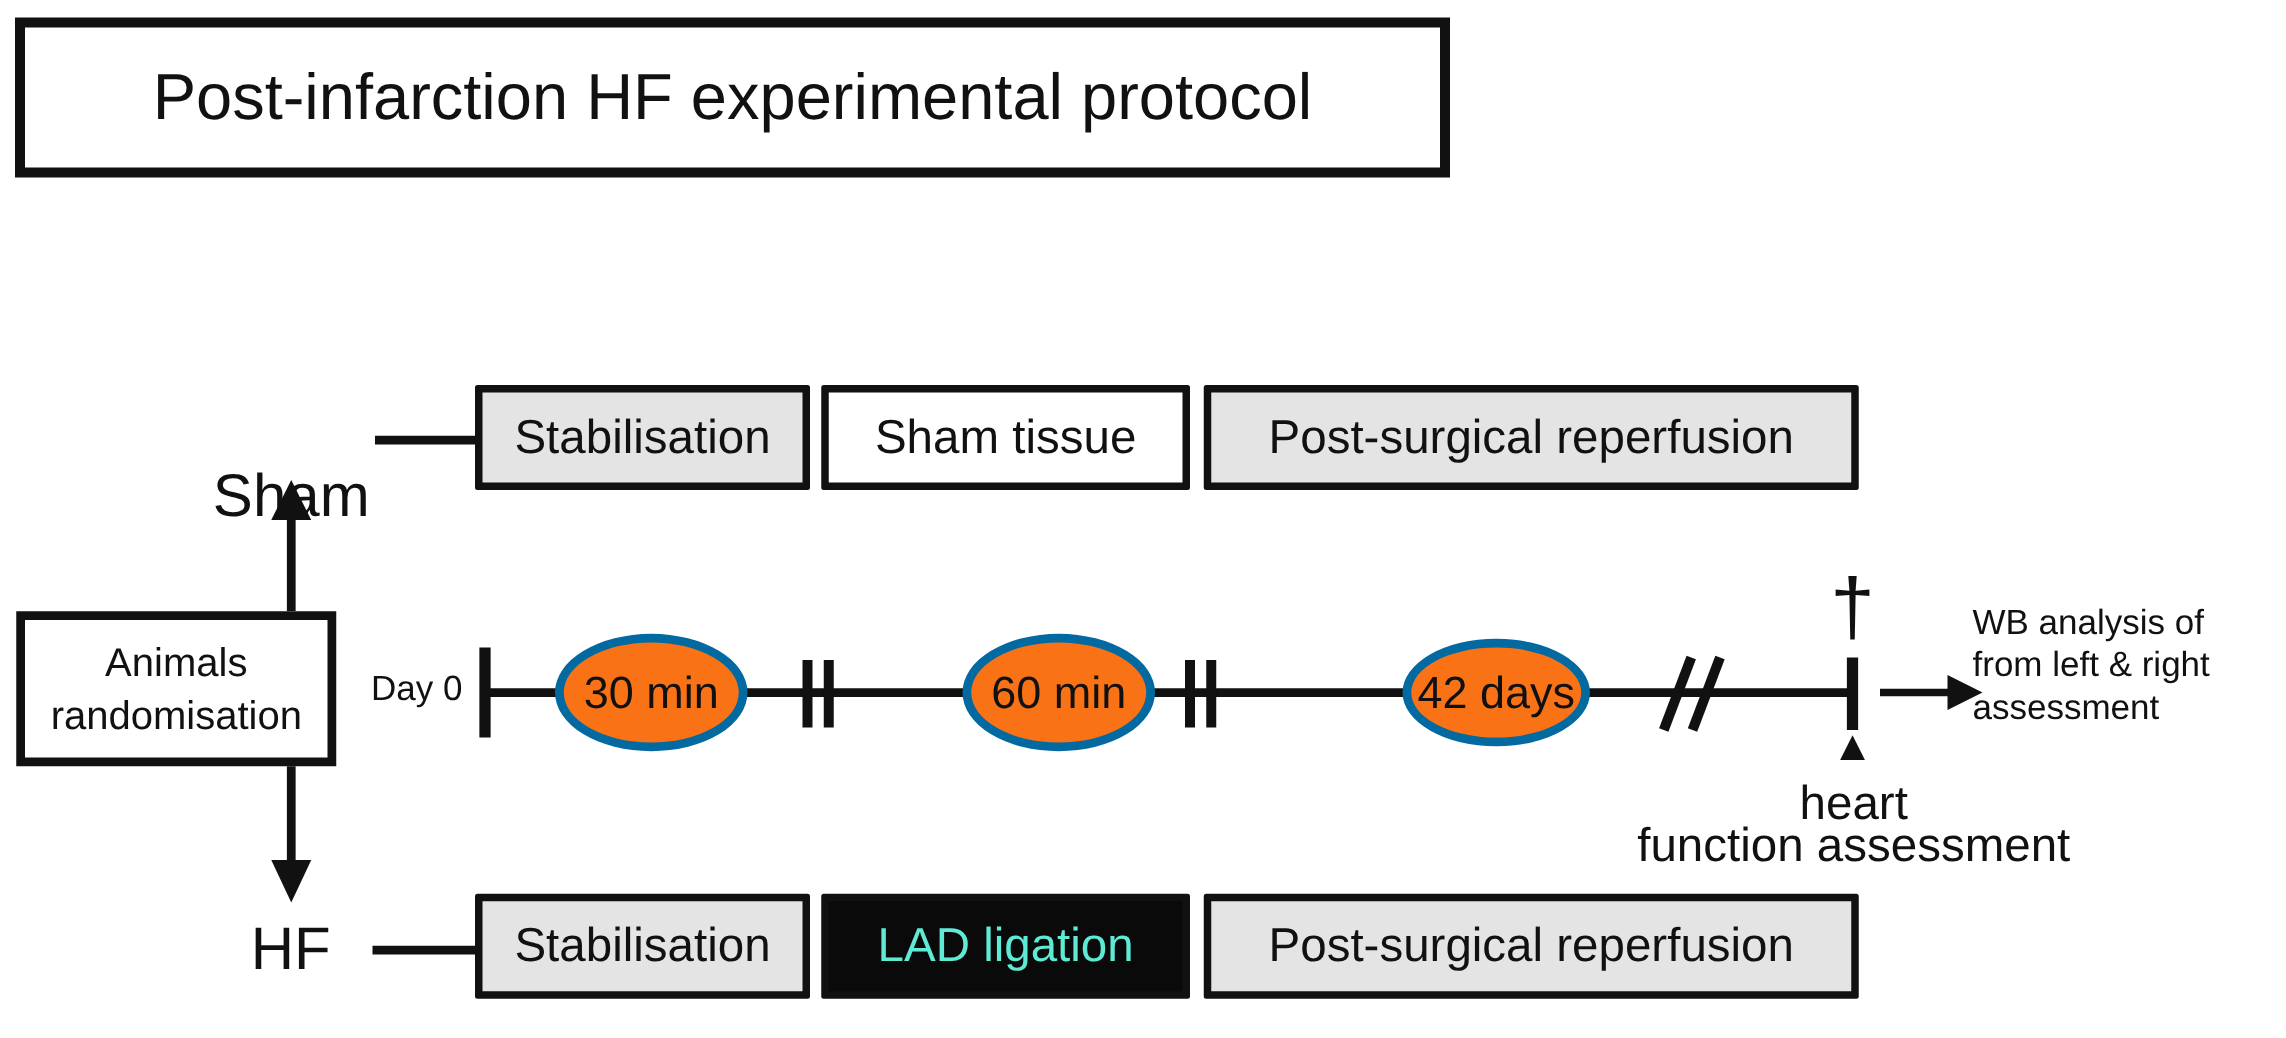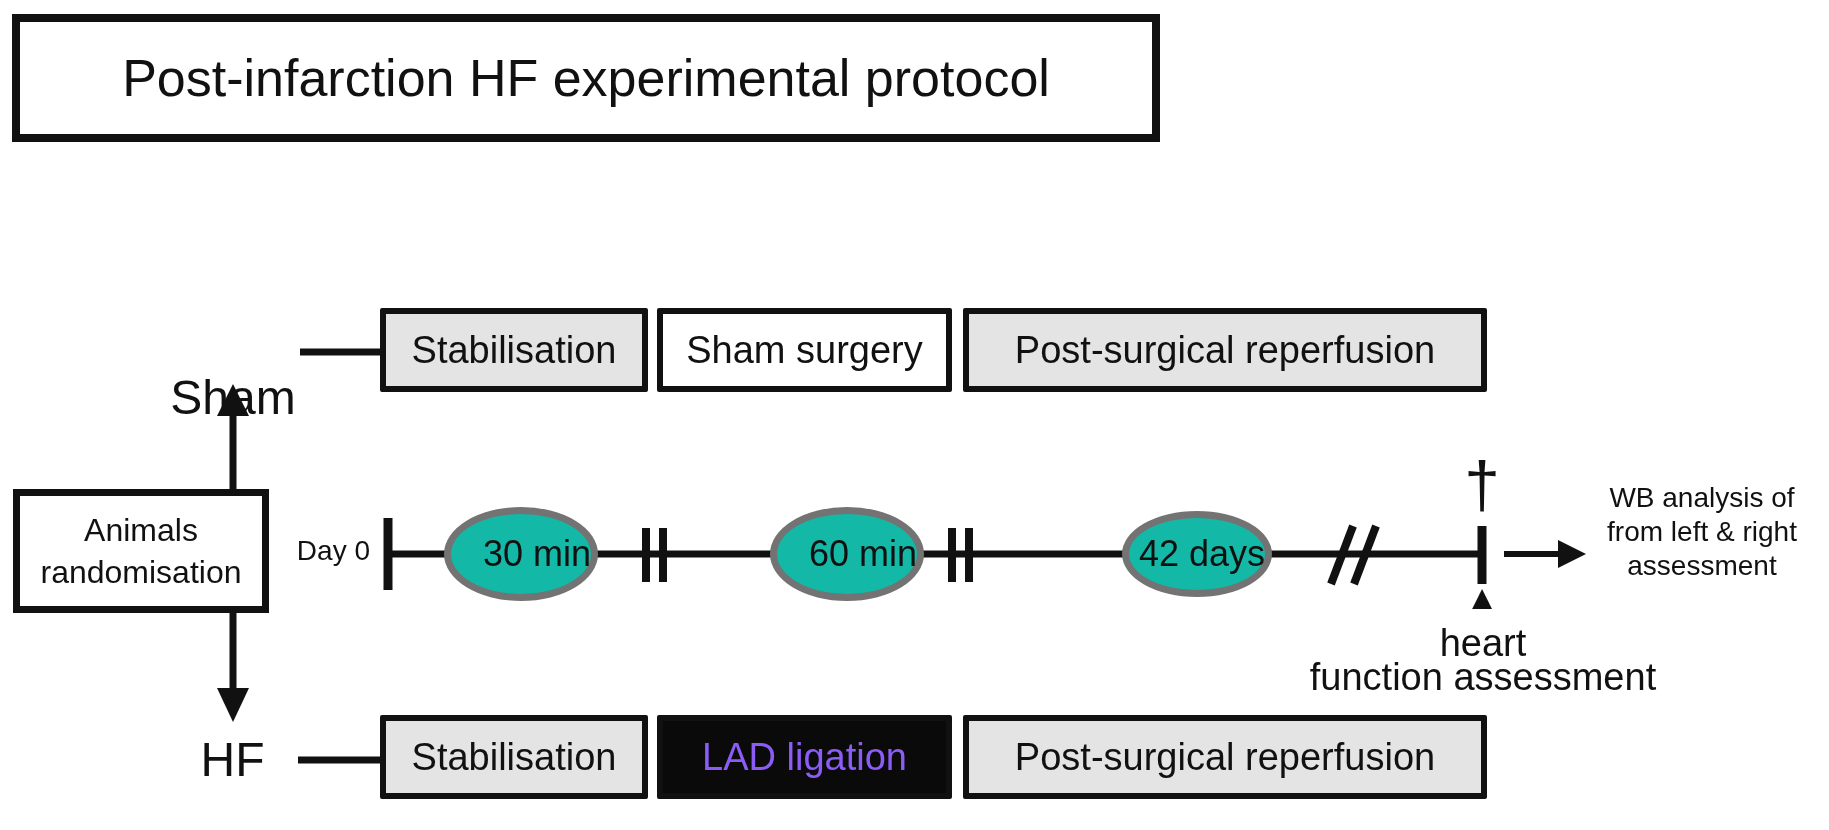--- a/index.html
+++ b/index.html
@@ -27,41 +27,41 @@
   .grp-label.sham{left:158px;top:324px;width:150px;margin-top:48px;}
   .grp-label.hf{left:160px;top:734px;width:145px;}
 
   .pbox{
     position:absolute;height:84px;border:6px solid #111111;background:#ffffff;
     box-sizing:border-box;border-radius:2px;
     display:flex;align-items:center;justify-content:center;
     font-size:38px;white-space:nowrap;
   }
   .pbox.gray{background:#e4e4e4;}
-  .pbox.black{background:#0a0a0a;color:#8b5cf6;}
+  .pbox.black{background:#0a0a0a;color:#5eead4;}
 
   .rand-box{
     position:absolute;left:13px;top:489px;width:256px;height:124px;
     border:7px solid #111111;background:#ffffff;box-sizing:border-box;
     display:flex;flex-direction:column;align-items:center;justify-content:center;
     font-size:32px;line-height:42px;text-align:center;
   }
 
   .day0{position:absolute;left:266px;top:535px;width:104px;font-size:28px;text-align:right;white-space:nowrap;}
 
   .tl-ellipse{
-    position:absolute;border:7px solid #737373;border-radius:50%;background:#14b8a6;
-    box-sizing:border-box;display:flex;align-items:center;justify-content:flex-end;
+    position:absolute;border:7px solid #0369a1;border-radius:50%;background:#f97316;
+    box-sizing:border-box;display:flex;align-items:center;justify-content:center;
     font-size:36px;white-space:nowrap;
   }
 
   .dagger{position:absolute;left:1452px;top:452px;width:60px;text-align:center;font-size:64px;line-height:66px;}
   .tri-marker{position:absolute;left:1452px;top:576px;width:60px;text-align:center;font-size:34px;line-height:42px;}
   .heart-note{position:absolute;left:1308px;top:626px;width:350px;text-align:center;font-size:38px;line-height:34px;}
-  .wb-note{position:absolute;left:1578px;top:481px;width:248px;text-align:center;font-size:28px;line-height:34px;}
+  .wb-note{position:absolute;left:1578px;top:481px;width:248px;font-size:28px;line-height:34px;}
 </style>
 </head>
 <body>
 
 <div class="stage">
 
   <svg class="wires" width="1829" height="830" viewBox="0 0 1829 830">
 
     <line x1="300" y1="352" x2="382" y2="352" class="w7"></line>
     <line x1="298" y1="760" x2="382" y2="760" class="w7"></line>
@@ -95,21 +95,21 @@
     <span>Post-infarction HF experimental protocol</span>
   </div>
 
   <div class="grp-label sham">Sham</div>
   <div class="grp-label hf">HF</div>
 
   <div class="pbox gray" style="left:380px;top:308px;width:268px;">
     <span>Stabilisation</span>
   </div>
   <div class="pbox" style="left:657px;top:308px;width:295px;">
-    <span>Sham surgery</span>
+    <span>Sham tissue</span>
   </div>
   <div class="pbox gray" style="left:963px;top:308px;width:524px;">
     <span>Post-surgical reperfusion</span>
   </div>
 
   <div class="pbox gray" style="left:380px;top:715px;width:268px;">
     <span>Stabilisation</span>
   </div>
   <div class="pbox black" style="left:657px;top:715px;width:295px;">
     <span>LAD ligation</span>

